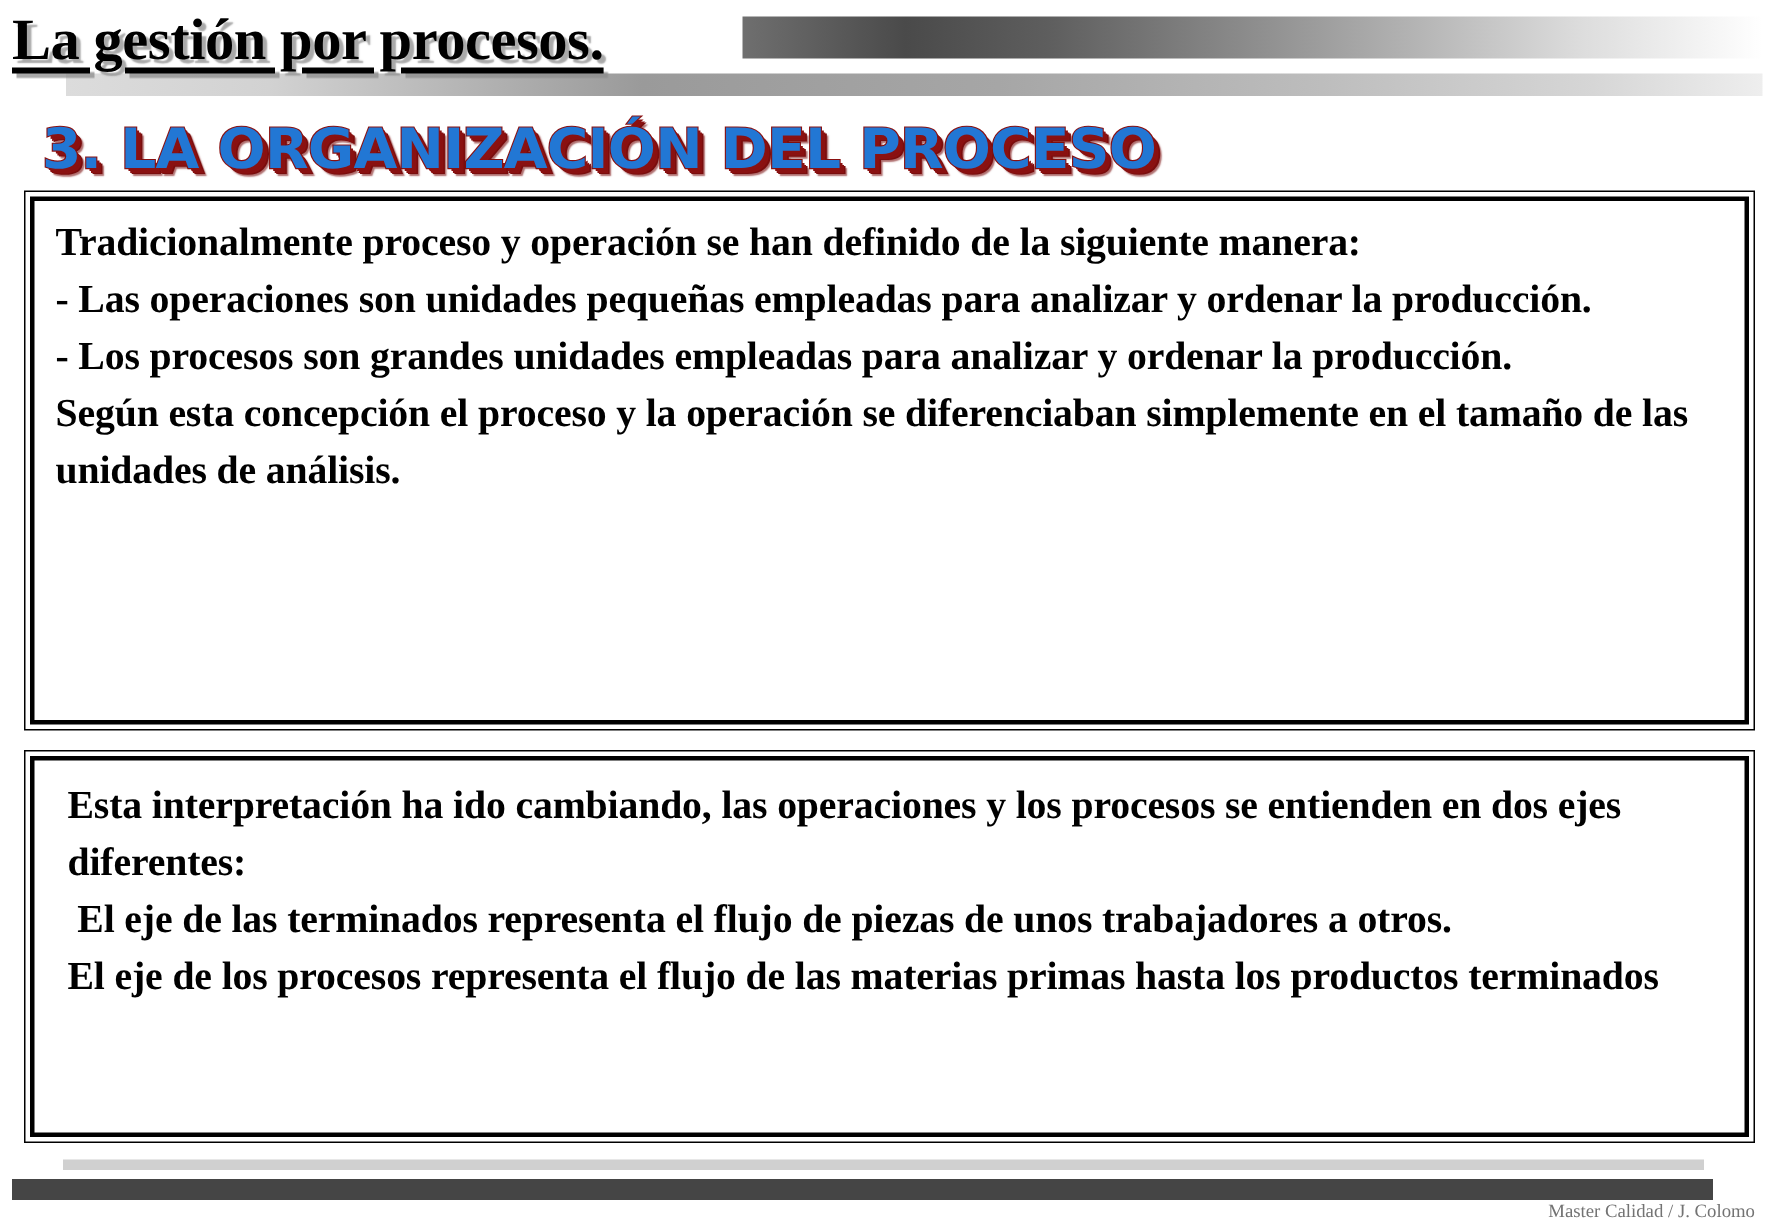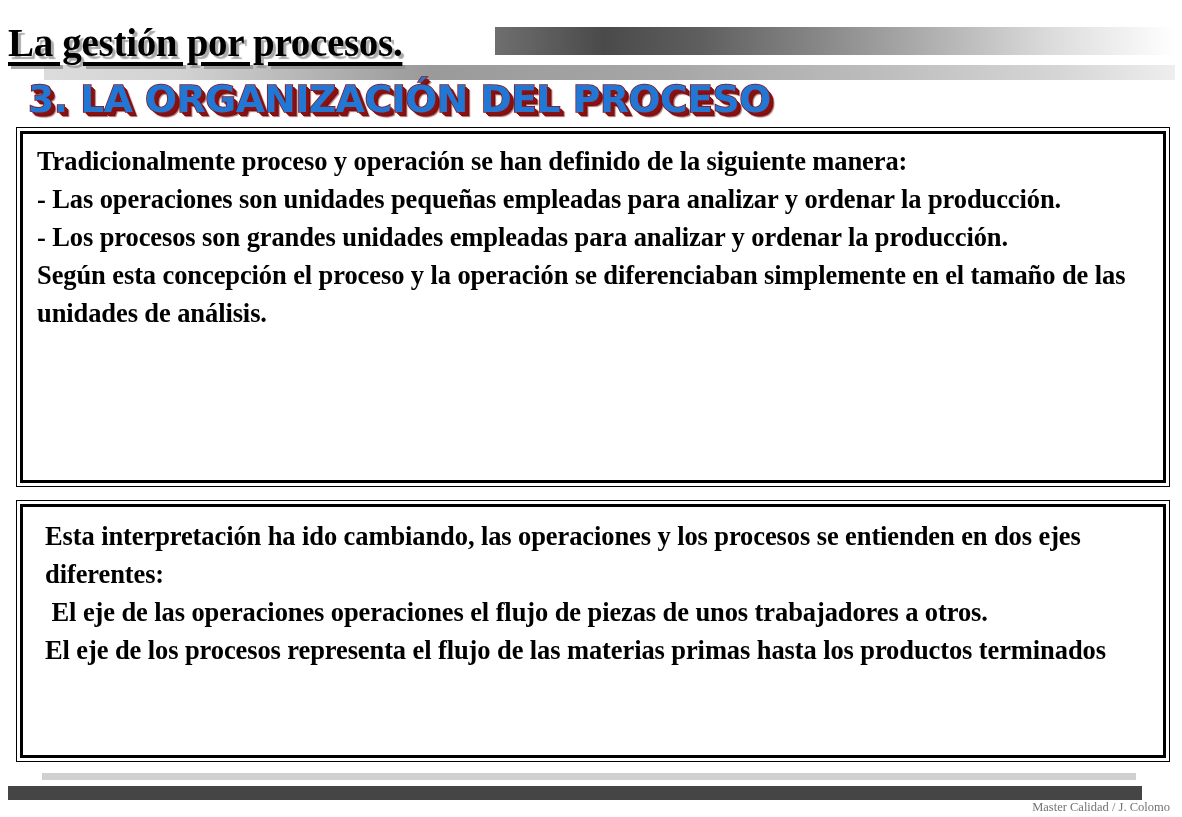--- a/index.html
+++ b/index.html
@@ -13,21 +13,21 @@
     height: 817px;
     position: relative;
     overflow: hidden;
     font-family: "Liberation Serif", "DejaVu Serif", serif;
     background: #ffffff;
   }
 
   
   .slide-header {
     position: absolute;
-    left: 0; top: 16px;
+    left: 0; top: 0;
     width: 964px;
     height: 70px;
     text-align: center;
   }
 
   .header-title {
     position: absolute;
     left: 8px;
     top: 4px;
     font-family: "Liberation Serif", "DejaVu Serif", serif;
@@ -182,20 +182,20 @@
     <div class="box-text">Tradicionalmente proceso y operación se han definido de la siguiente manera:
 - Las operaciones son unidades pequeñas empleadas para analizar y ordenar la producción.
 - Los procesos son grandes unidades empleadas para analizar y ordenar la producción.
 Según esta concepción el proceso y la operación se diferenciaban simplemente en el tamaño de las unidades de análisis.</div>
   </div>
 </div>
 
 <div class="content-box" id="box-two">
   <div class="inner-frame">
     <div class="box-text">Esta interpretación ha ido cambiando, las operaciones y los procesos se entienden en dos ejes diferentes:
- El eje de las operaciones operaciones el flujo de piezas de unos trabajadores a otros.
+ El eje de las terminados representa el flujo de piezas de unos trabajadores a otros.
 El eje de los procesos representa el flujo de las materias primas hasta los productos terminados</div>
   </div>
 </div>
 
 <div class="footer-light-bar"></div>
 <div class="footer-dark-bar"></div>
 <div class="footer-credit">Master Calidad / J. Colomo</div>
 
 </body></html>

